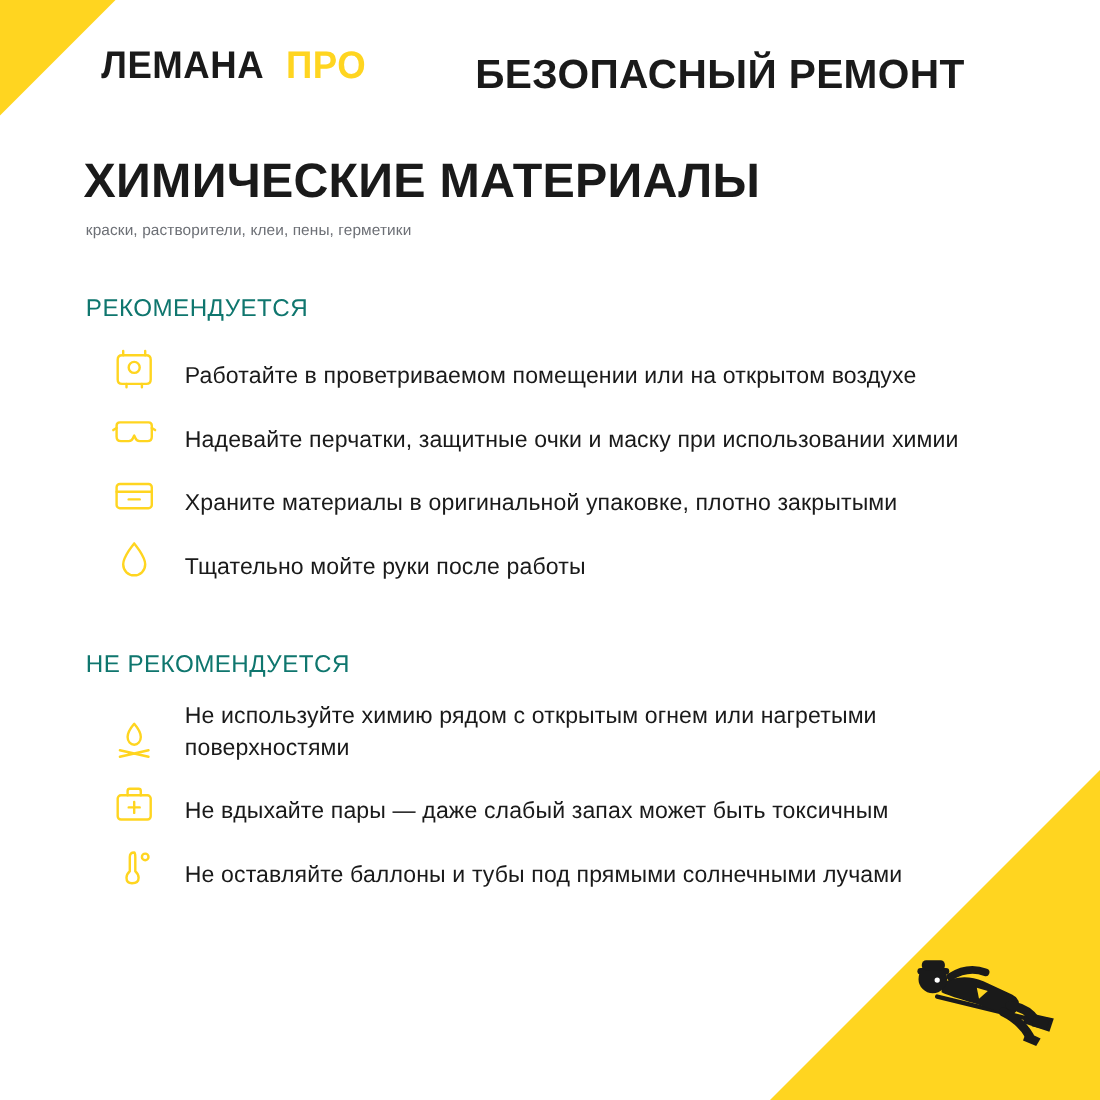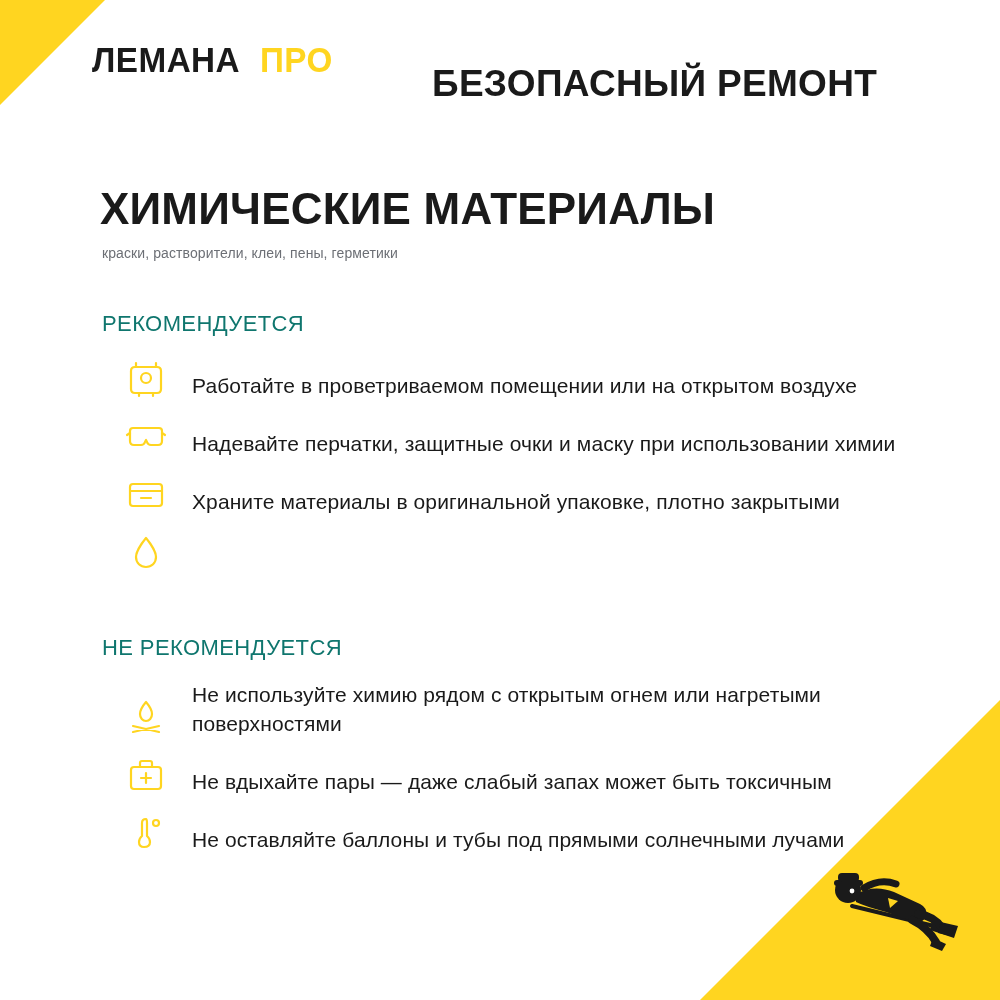--- a/index.html
+++ b/index.html
@@ -67,36 +67,35 @@
     font-size: 35px;
     font-weight: bold;
     color: #FFD520;
     letter-spacing: 0.5px;
     transform: scaleX(0.95);
     transform-origin: left center;
   }
   .header-title {
     position: absolute;
     left: 432px;
-    top: 16px;
+    top: 0;
     font-size: 37px;
     font-weight: bold;
     color: #1a1a1a;
     letter-spacing: 0.3px;
     line-height: 60px;
     white-space: nowrap;
   }
 
   
   .content {
     position: absolute;
-    left: 100px;
+    left: 76px;
     top: 140px;
     width: 830px;
-    margin-top: 44px;
   }
   .main-title {
     font-size: 44px;
     font-weight: bold;
     color: #1a1a1a;
     letter-spacing: 0.2px;
     margin: 0;
     line-height: 1.15;
   }
   .subtitle {
@@ -209,20 +208,21 @@
         </span>
         <span class="item-text">Храните материалы в оригинальной упаковке, плотно закрытыми</span>
       </li>
 
       <li class="list-item">
         <span class="icon-cell">
           <svg width="44" height="44" viewBox="0 0 44 44" fill="none" stroke="#FFD520" stroke-width="2.2" stroke-linecap="round" stroke-linejoin="round">
             <path d="M22 7 C22 7 32 19 32 26 C32 32 27.5 36 22 36 C16.5 36 12 32 12 26 C12 19 22 7 22 7 Z"></path>
           </svg>
         </span>
+        <span class="item-text">Тщательно мойте руки после работы</span>
       </li>
 
     </ul>
   </div>
 
   <div class="section second">
     <h2 class="section-title">НЕ РЕКОМЕНДУЕТСЯ</h2>
     <ul class="list">
 
       <li class="list-item">

